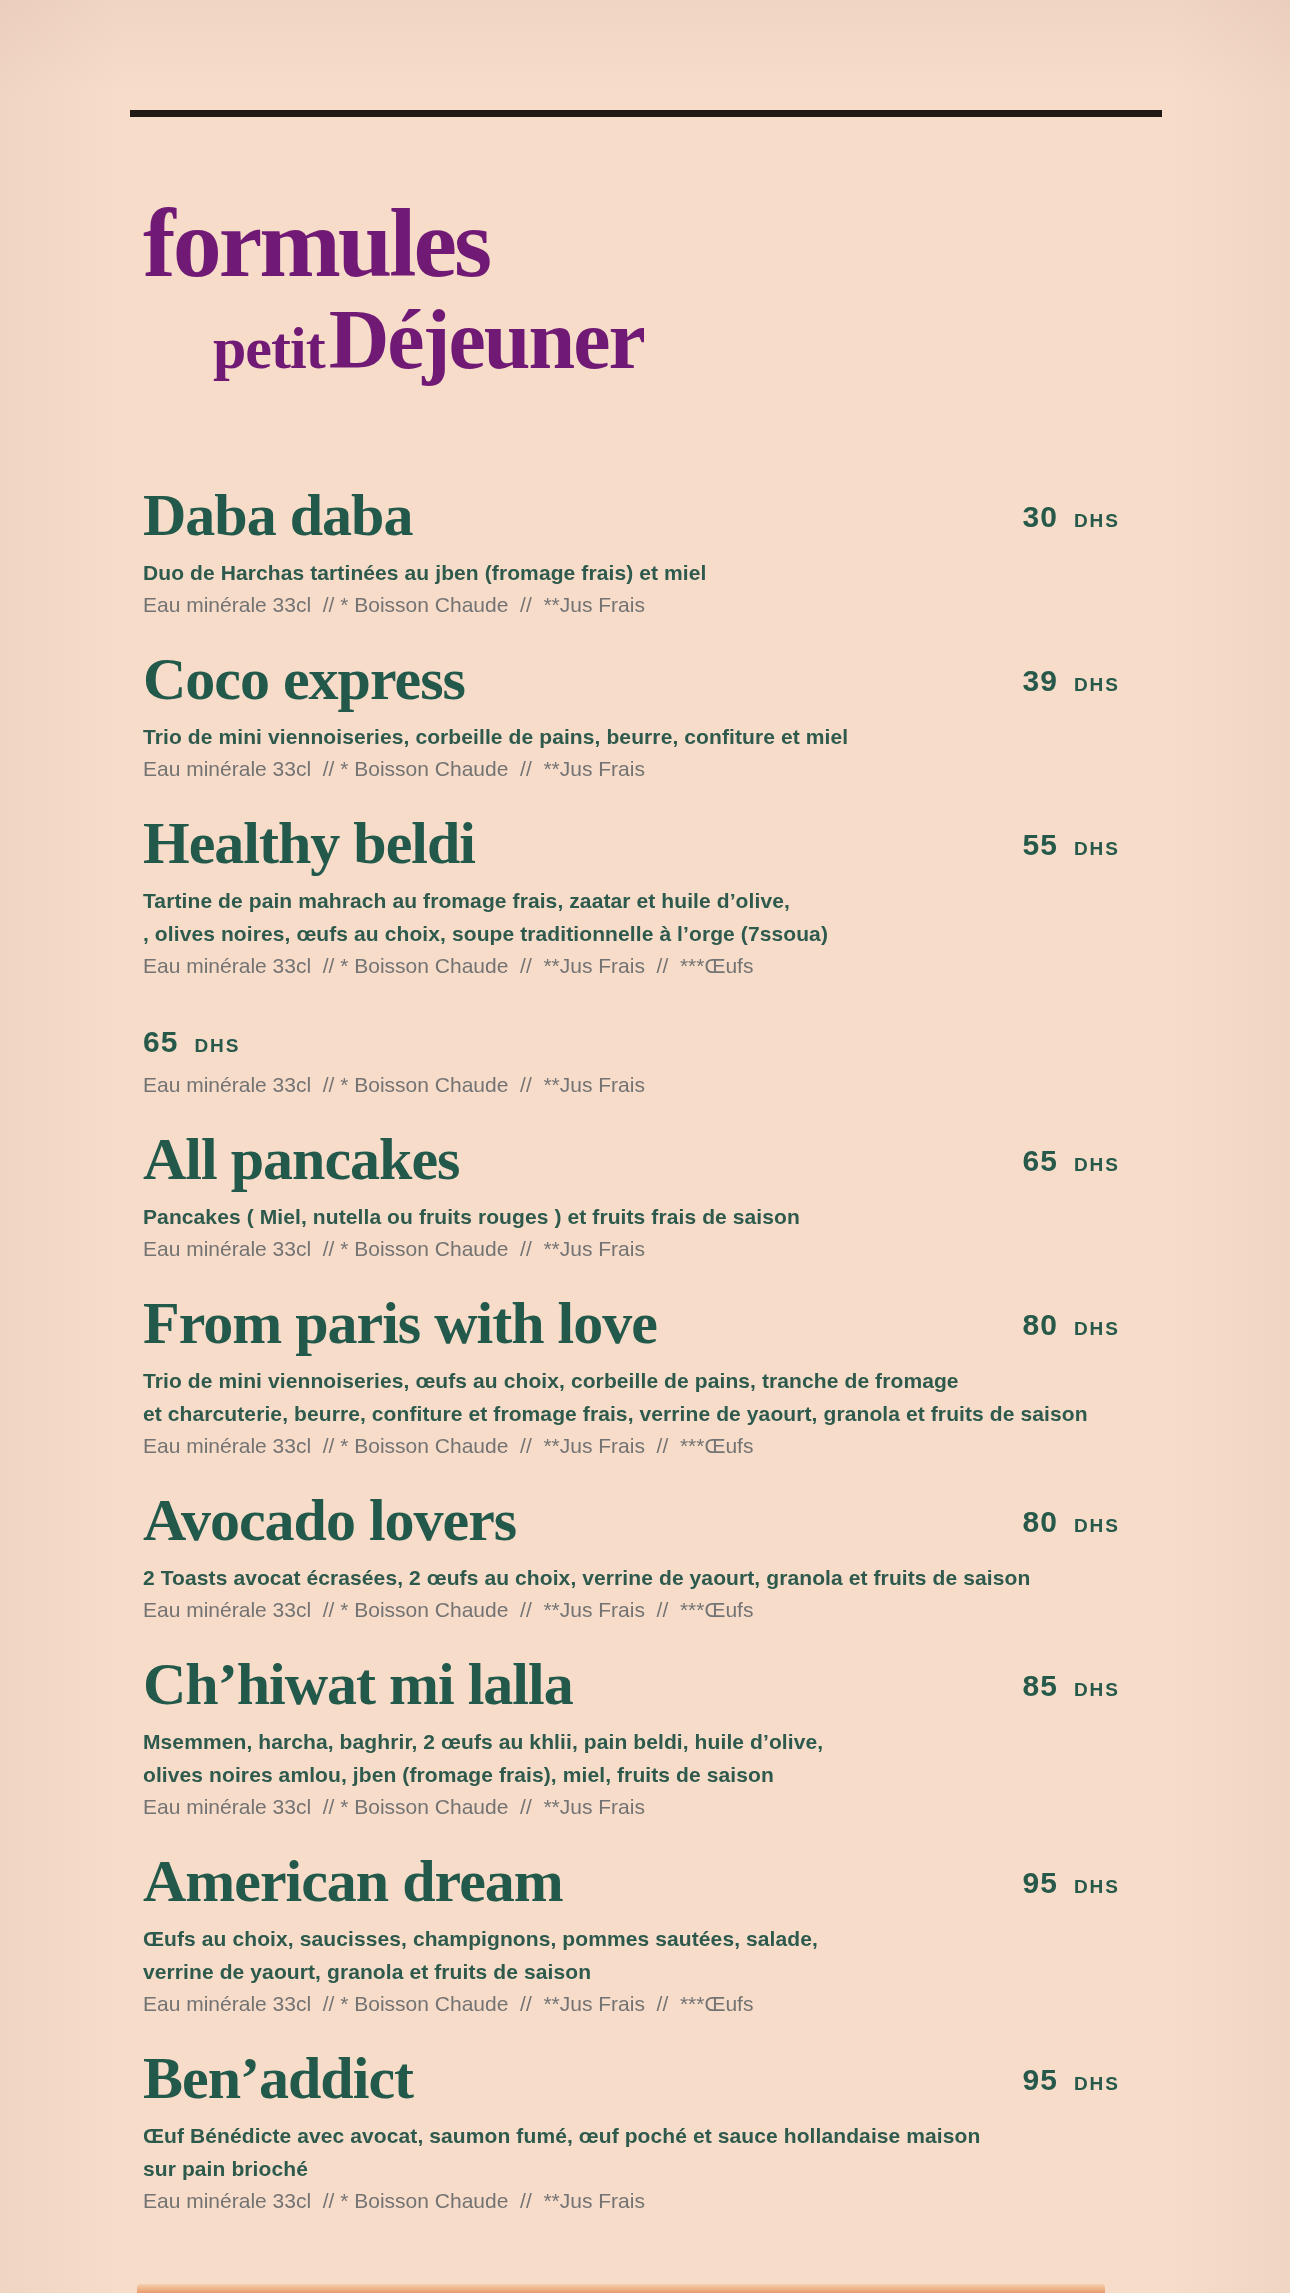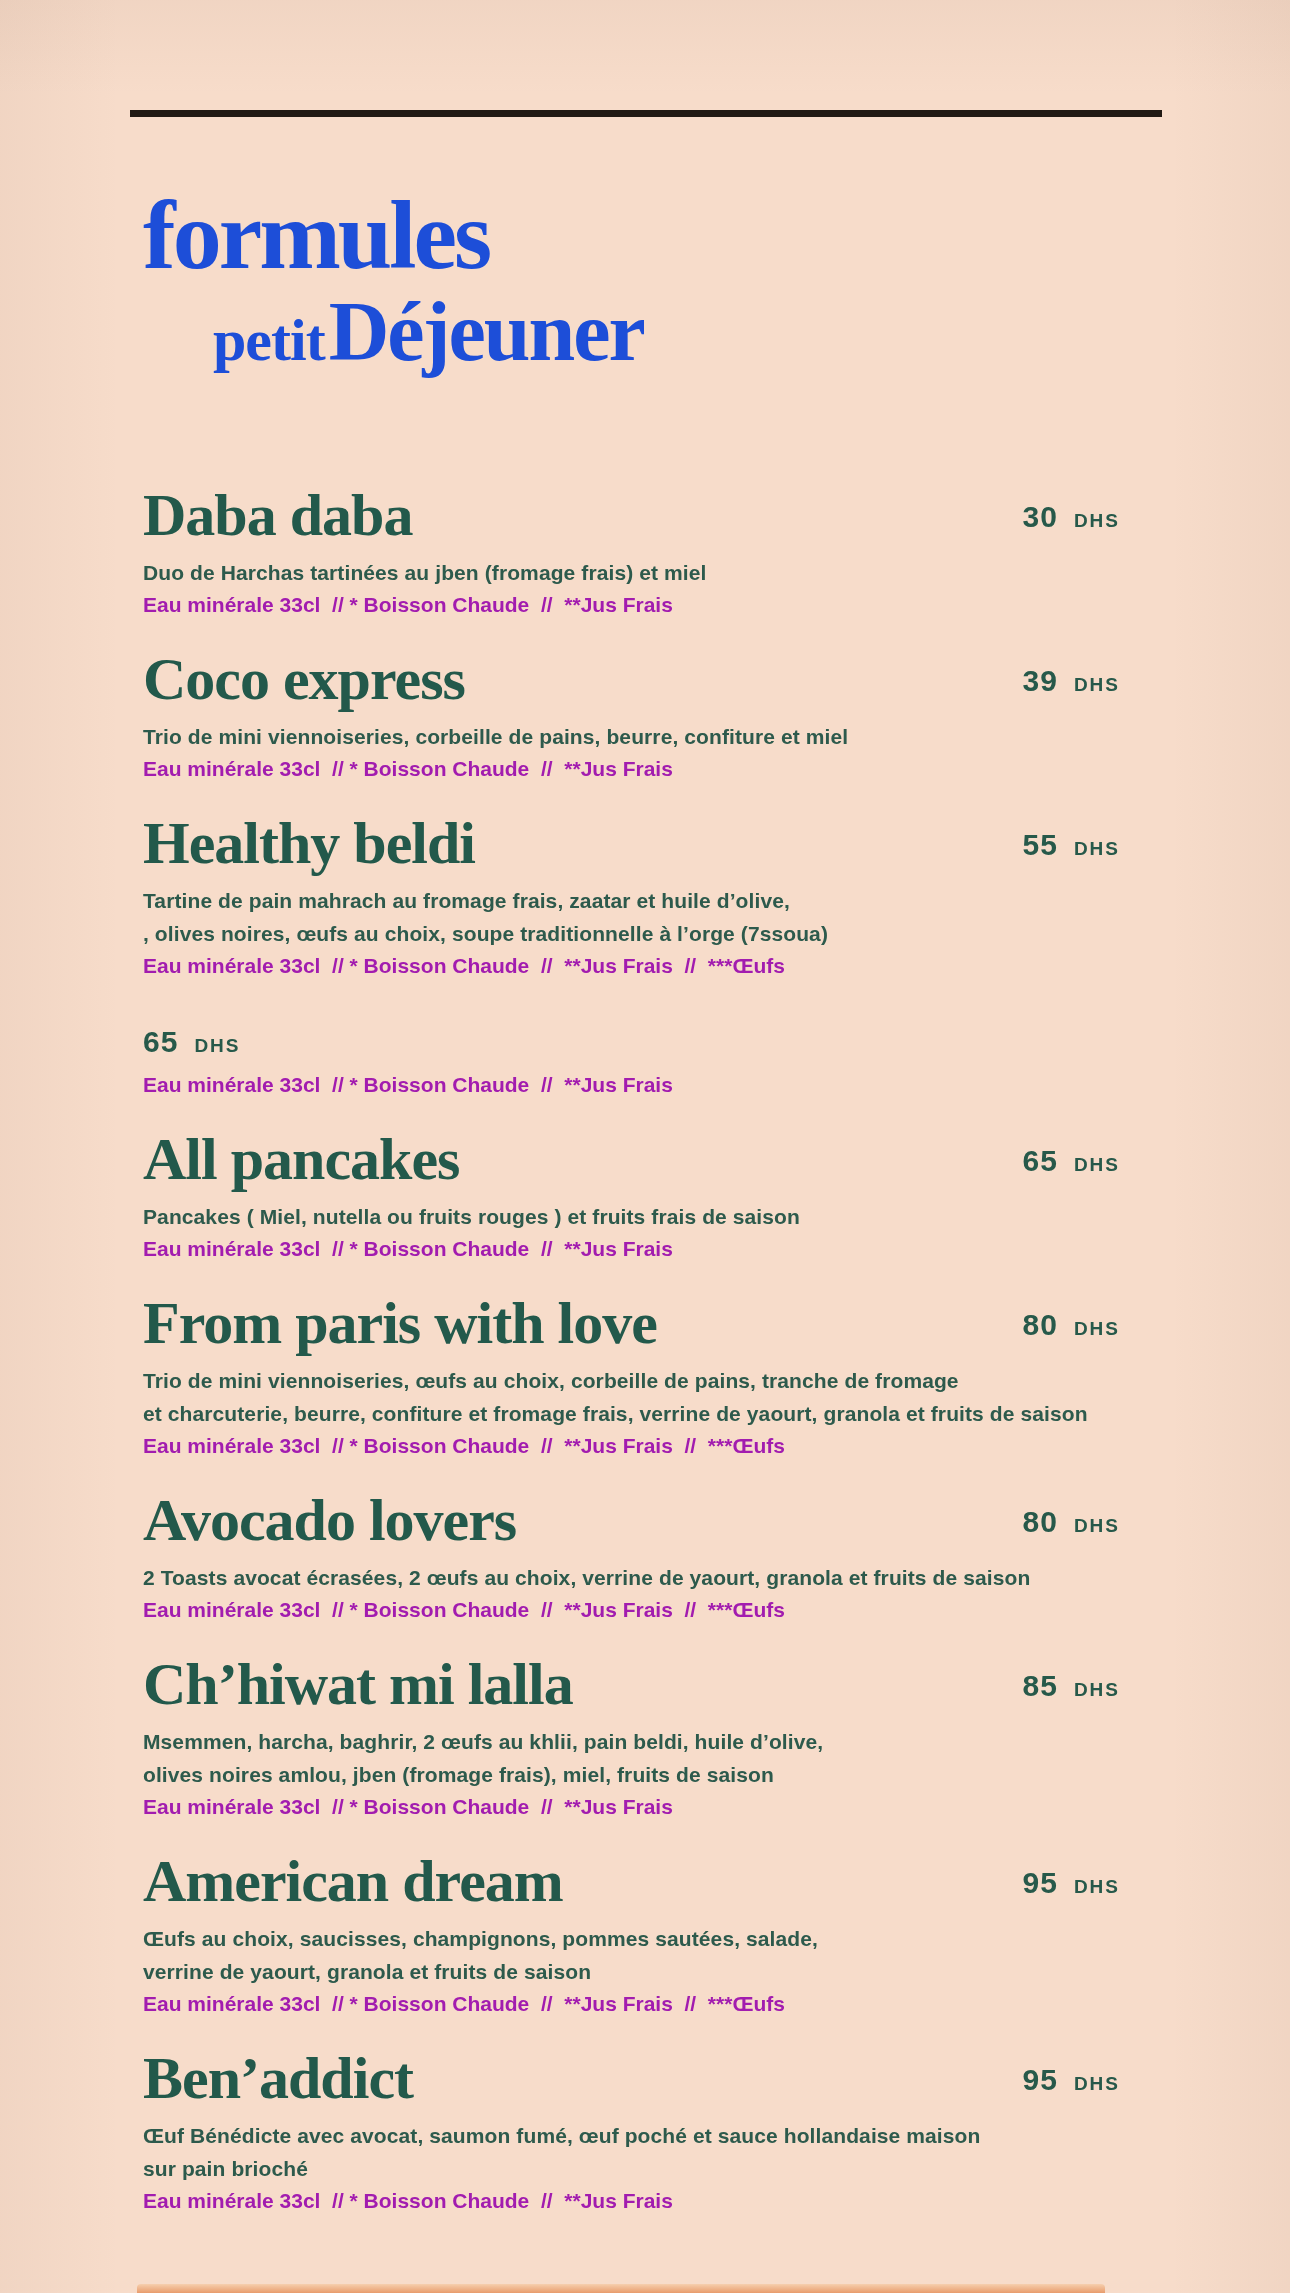--- a/index.html
+++ b/index.html
@@ -15,22 +15,22 @@
     -webkit-font-smoothing:antialiased;
   }
 
   .top-rule {
     position:absolute; left:130px; top:110px;
     width:1032px; height:7px;
     background:#211a14;
   }
 
   .menu-header {
-    position:absolute; left:143px; top:186px;
-    color:#1d4ed8;
+    position:absolute; left:143px; top:194px;
+    color:#701a75;
     font-family:"Liberation Serif", serif;
     font-weight:700;
   }
   .title-line1 {
     font-size:98px; line-height:1.02; letter-spacing:-3px; margin:0;
   }
   .title-line2 {
     margin:4px 0 0 70px; line-height:1;
   }
   .title-line2 .small { font-size:60px; letter-spacing:-1px; }
@@ -59,21 +59,21 @@
     flex-shrink:0;
   }
   .price-num { font-size:30px; font-weight:700; letter-spacing:1px; }
   .price-cur { font-size:19px; font-weight:700; letter-spacing:2px; margin-left:16px; }
   .desc {
     margin:0; font-size:21px; line-height:33px;
     font-weight:600; color:#2d5a4c; letter-spacing:0.1px;
   }
   .drinks {
     margin:0; font-size:21px; line-height:31px;
-    font-weight:700; color:#a21caf; white-space:pre;
+    font-weight:400; color:#737373; white-space:pre;
   }
 
   .bottom-rule {
     position:absolute; left:137px; bottom:0;
     width:968px; height:9px;
     background:linear-gradient(180deg, #f6cfae, #e89c6c);
     border-radius:4px 4px 0 0;
   }
 </style>
 </head>

